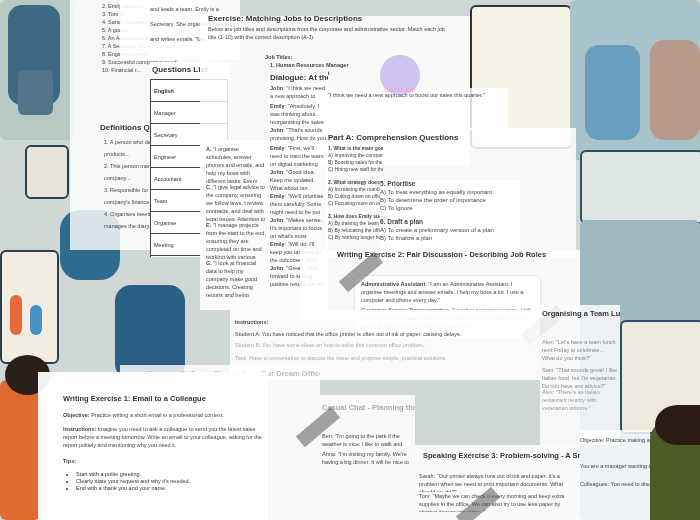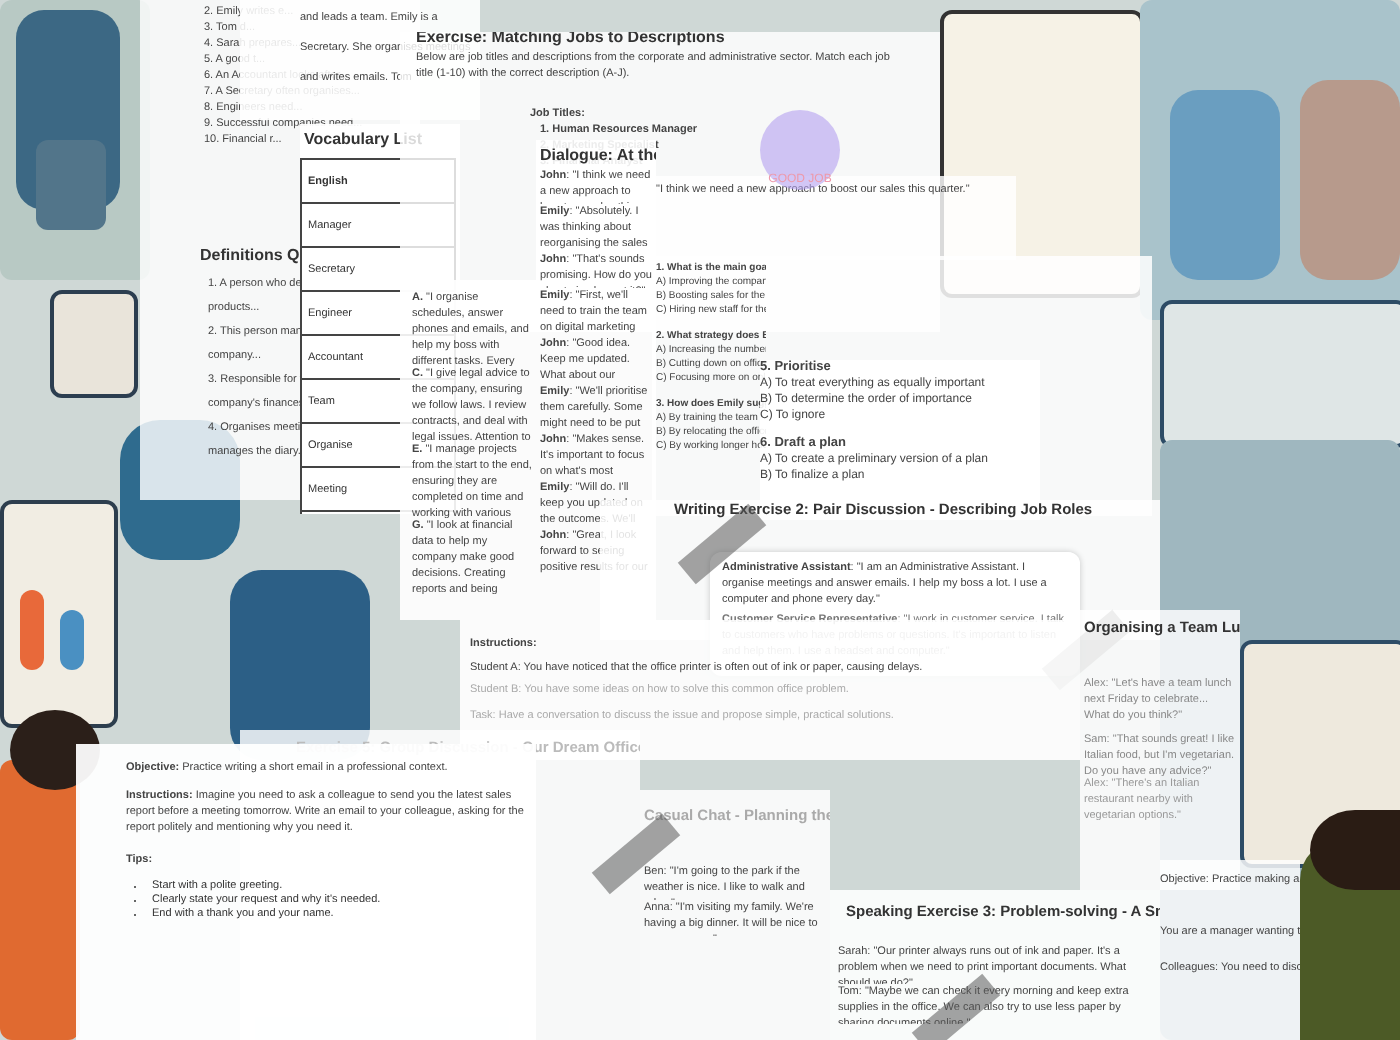--- a/index.html
+++ b/index.html
@@ -66,21 +66,21 @@
   </div>
 </div>
 
 <div class="sheet" style="left:120px;top:0;width:120px;height:60px;background:rgba(255,255,255,0.88);">
   <div style="padding:2px 0 0 30px;">
     <div class="txt" style="line-height:15px;">and leads a team. Emily is a Secretary. She organises meetings and writes emails. Tom</div>
   </div>
 </div>
 
 <div class="sheet solid" style="left:150px;top:62px;width:80px;height:195px;">
-  <div class="ttl" style="font-size:8px;margin:3px 0 0 2px;">Vocabulary List</div>
+  <div class="ttl" style="font-size:8px;margin:3px 0 0 2px;">Questions List</div>
   <table class="vocab" style="border-collapse:collapse;margin-top:5px;width:78px;">
     <tbody>
         <tr>
           <td style="font-weight:bold;">English</td>
         </tr>
     <tr>
           <td>Manager</td>
         </tr>
     <tr>
           <td>Secretary</td>
@@ -145,20 +145,21 @@
 
 <div class="sheet" style="left:328px;top:88px;width:180px;height:42px;background:rgba(255,255,255,0.82);">
   <div class="txt" style="margin:3px 0 0 0;white-space:nowrap;">"I think we need a new approach to boost our sales this quarter."</div>
 </div>
 
 <div style="position:absolute;left:380px;top:55px;width:40px;height:40px;border-radius:50%;background:rgba(180,160,240,0.6);font-size:6px;color:#e9a;text-align:center;line-height:70px;">
   <span>GOOD JOB</span>
 </div>
 
 <div class="sheet" style="left:326px;top:128px;width:250px;height:130px;background:rgba(255,255,255,0.85);">
+  <div class="ttl" style="font-size:8px;margin:5px 0 0 2px;">Part A: Comprehension Questions</div>
   <div style="padding:2px 0 0 2px;width:55px;overflow:hidden;white-space:nowrap;">
     <div class="txt" style="font-weight:bold;font-size:5px;">1. What is the main goal John and Emily are discussing?</div>
     <div class="txt" style="font-size:5px;line-height:7px;">A) Improving the company's lunch menu</div>
     <div class="txt" style="font-size:5px;line-height:7px;">B) Boosting sales for the quarter</div>
     <div class="txt" style="font-size:5px;line-height:7px;">C) Hiring new staff for the office</div>
     <div class="txt" style="font-weight:bold;font-size:5px;margin-top:5px;">2. What strategy does Emily propose to achieve this goal?</div>
     <div class="txt" style="font-size:5px;line-height:7px;">A) Increasing the number...</div>
     <div class="txt" style="font-size:5px;line-height:7px;">B) Cutting down on office...</div>
     <div class="txt" style="font-size:5px;line-height:7px;">C) Focusing more on online marketing</div>
     <div class="txt" style="font-weight:bold;font-size:5px;margin-top:5px;">3. How does Emily suggest implementing the new strategy?</div>
@@ -221,20 +222,21 @@
 <div class="sheet" style="left:580px;top:430px;width:70px;height:90px;background:rgba(255,255,255,0.82);">
   <div class="txt" style="margin-top:6px;white-space:nowrap;">Objective: Practice making arrangements and expressing preferences in a workplace</div>
   <div class="txt" style="margin-top:18px;white-space:nowrap;">You are a manager wanting to organise a lunch for your team to celebrate a...</div>
   <div class="txt" style="margin-top:10px;white-space:nowrap;">Colleagues: You need to discuss your food preferences and any...</div>
 </div>
 
 <div class="tape" style="left:295px;top:420px;"></div>
 <div class="tape" style="left:455px;top:500px;"></div>
 
 <div class="sheet solid" style="left:38px;top:372px;width:230px;height:148px;">
+  <div class="ttl" style="font-size:7.5px;margin:22px 0 0 25px;">Writing Exercise 1: Email to a Colleague</div>
   <div class="txt" style="margin:8px 0 0 25px;width:200px;"><b>Objective:</b> <span>Practice writing a short email in a professional context.</span></div>
   <div class="txt" style="margin:6px 0 0 25px;width:200px;"><b>Instructions:</b> <span>Imagine you need to ask a colleague to send you the latest sales report before a meeting tomorrow. Write an email to your colleague, asking for the report politely and mentioning why you need it.</span></div>
   <div class="txt" style="font-weight:bold;margin:8px 0 0 25px;">Tips:</div>
   <ul style="margin-left:38px;margin-top:6px;">
     <li>Start with a polite greeting.</li>
     <li>Clearly state your request and why it's needed.</li>
     <li>End with a thank you and your name.</li>
   </ul>
 </div>
 

